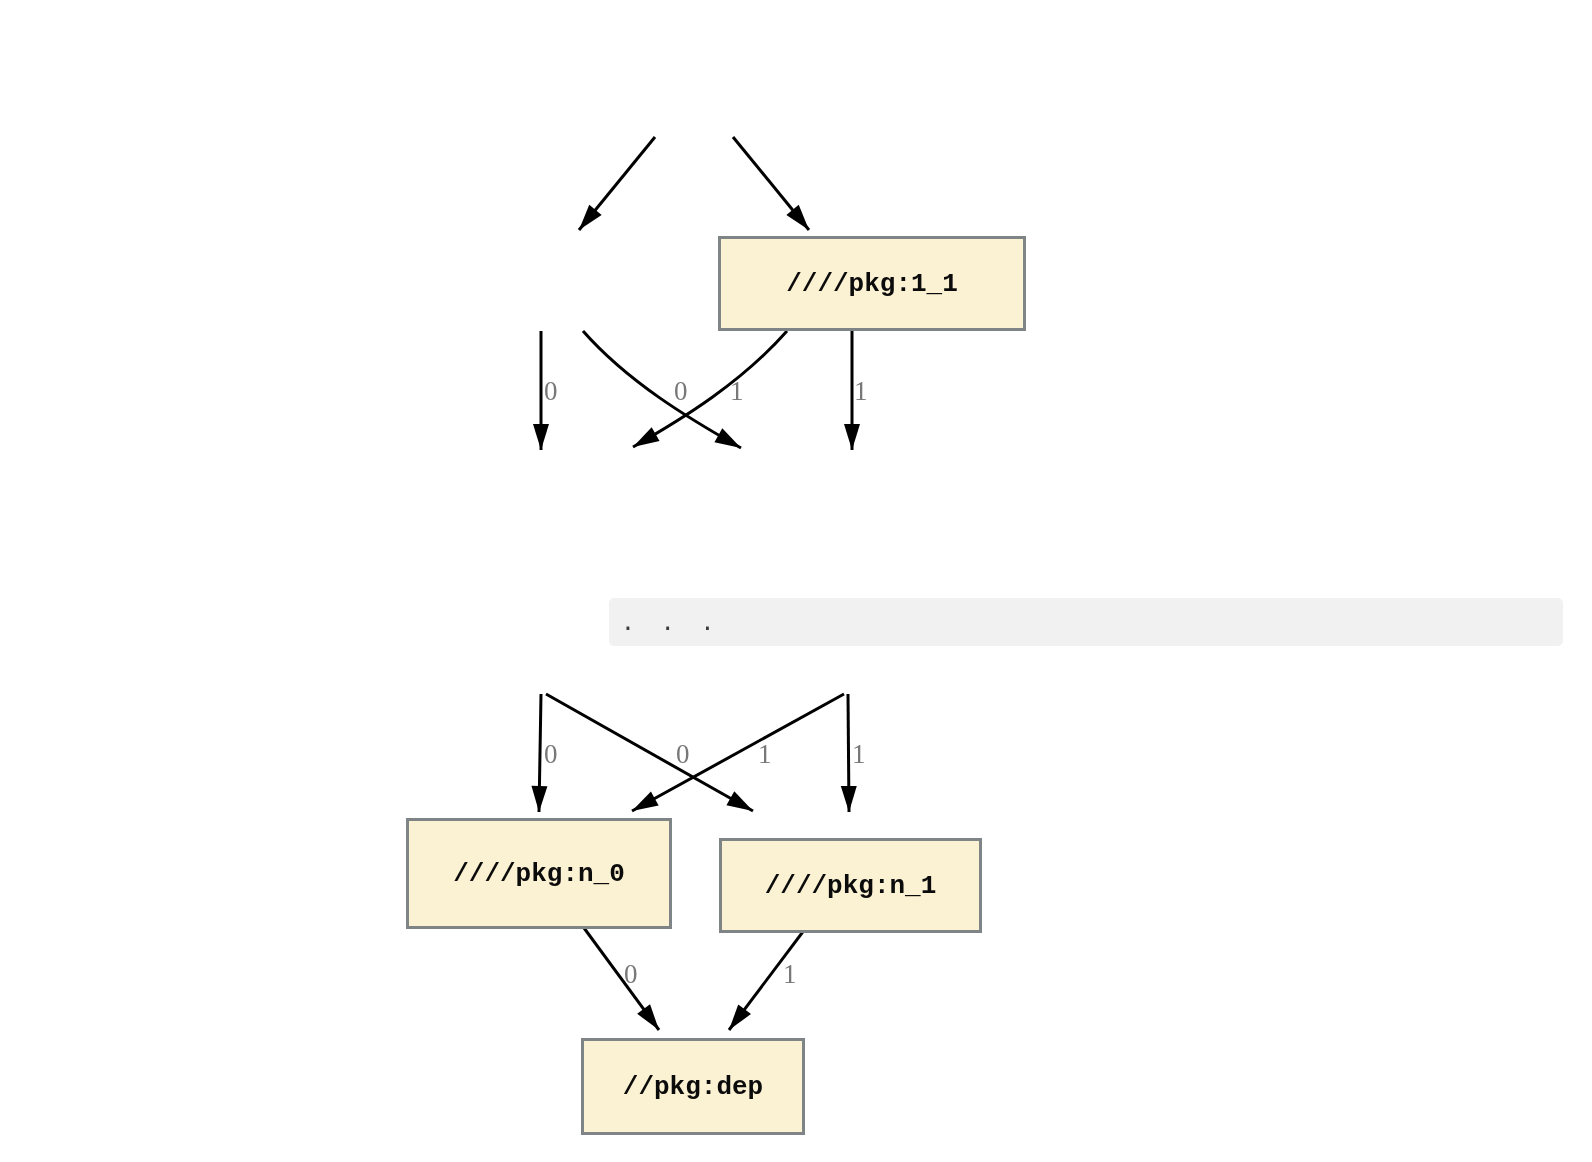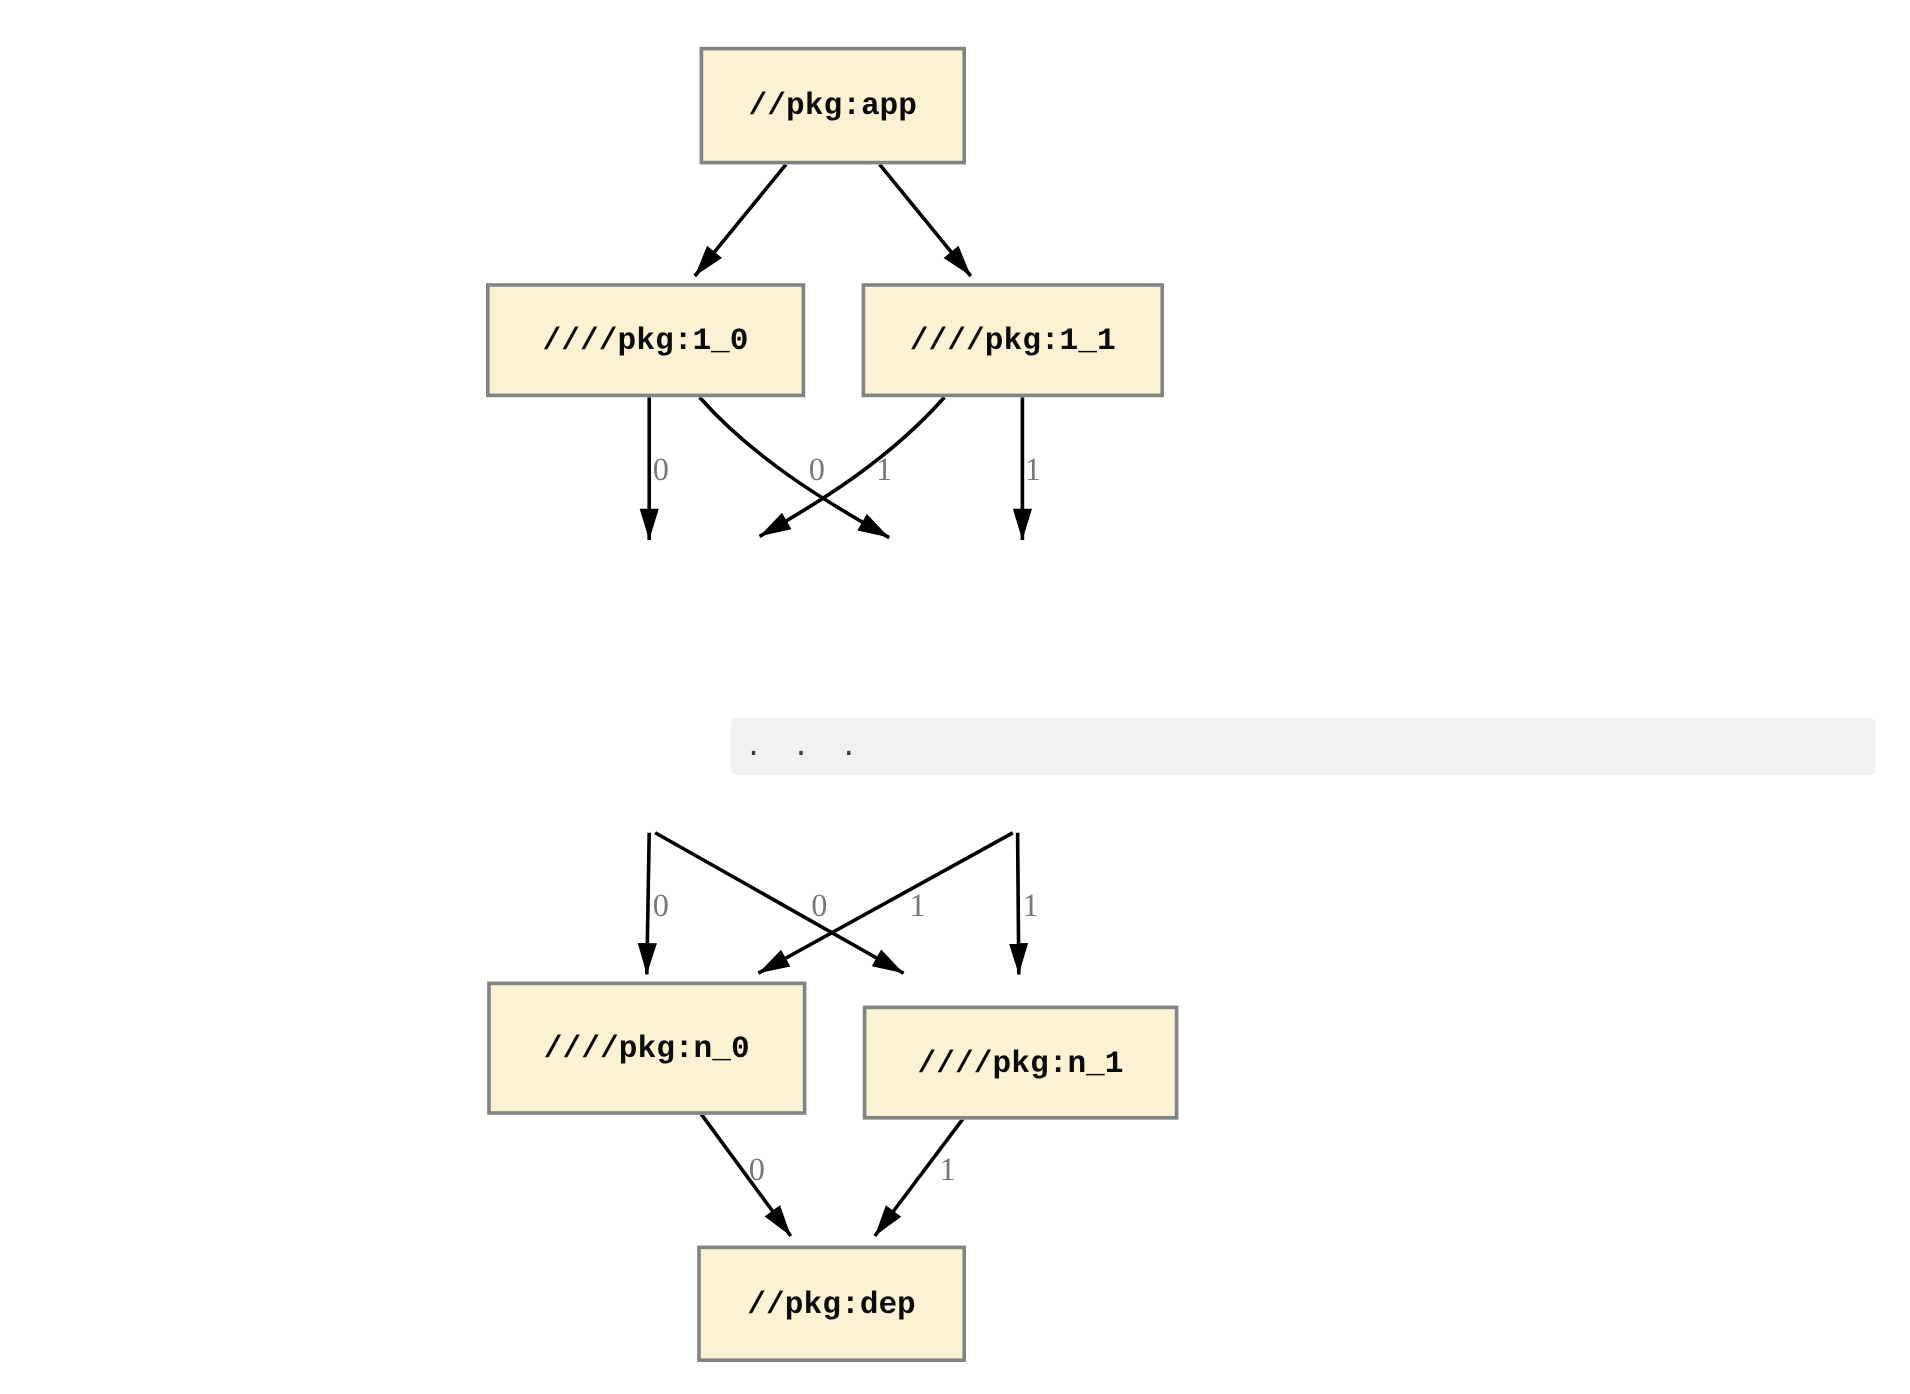--- a/index.html
+++ b/index.html
@@ -76,25 +76,23 @@
     <path class="edge" d="M787,331 C742,382 684,418 633,447" marker-end="url(#ah)"></path>
     <path class="edge" d="M852,331 L852,450" marker-end="url(#ah)"></path>
     <path class="edge" d="M541,694 L539,812" marker-end="url(#ah)"></path>
     <path class="edge" d="M546,694 L753,811" marker-end="url(#ah)"></path>
     <path class="edge" d="M844,694 L632,811" marker-end="url(#ah)"></path>
     <path class="edge" d="M848,694 L849,812" marker-end="url(#ah)"></path>
     <path class="edge" d="M573,913 L659,1030" marker-end="url(#ah)"></path>
     <path class="edge" d="M817,913 L729,1030" marker-end="url(#ah)"></path>
   </svg>
 
-  <div class="node" style="left:583px; top:39px; width:222px; height:98px;">//pkg:app</div>
 
-  <div class="node" style="left:405px; top:236px; width:266px; height:95px;">////pkg:1_0</div>
 
-  <div class="node" style="left:718px; top:236px; width:252px; height:95px;">////pkg:1_1</div>
+  <div class="node" style="left:718px; top:236px; width:308px; height:95px;">////pkg:1_1</div>
 
 
 
   <div class="ellipsis-bar">
     <span class="ellipsis-text">. . .</span>
   </div>
 
   <div class="node" style="left:406px; top:818px; width:266px; height:111px;">////pkg:n_0</div>
 
   <div class="node" style="left:719px; top:818px; width:263px; height:95px;margin-top:20px;">////pkg:n_1</div>

